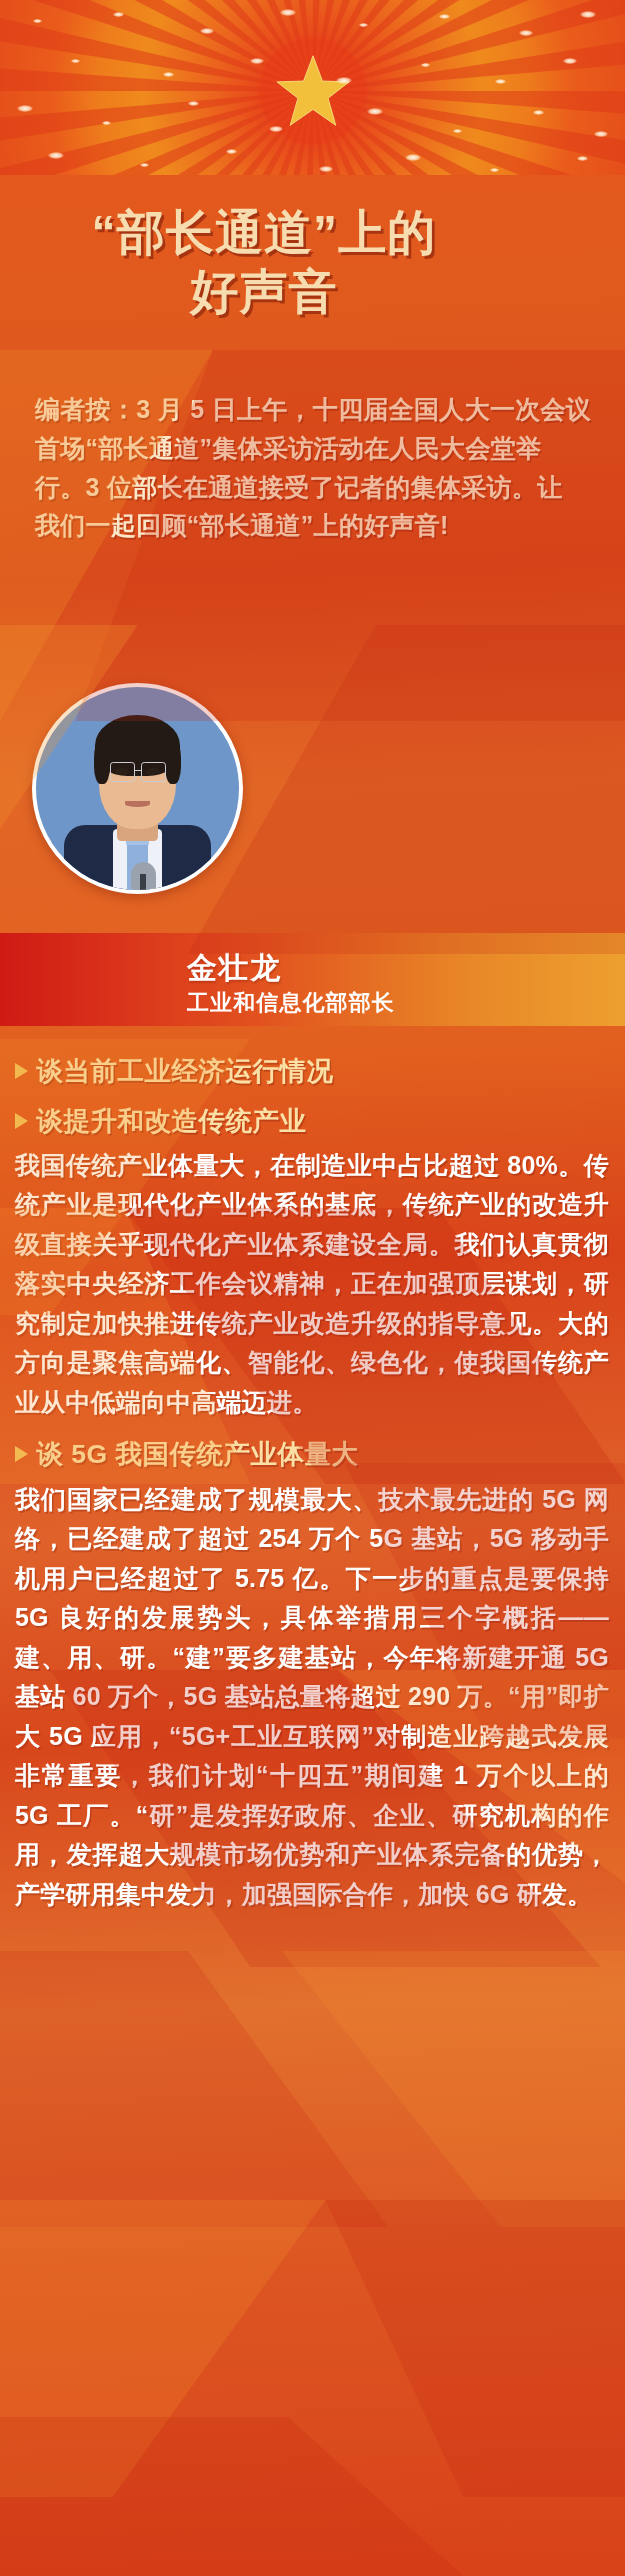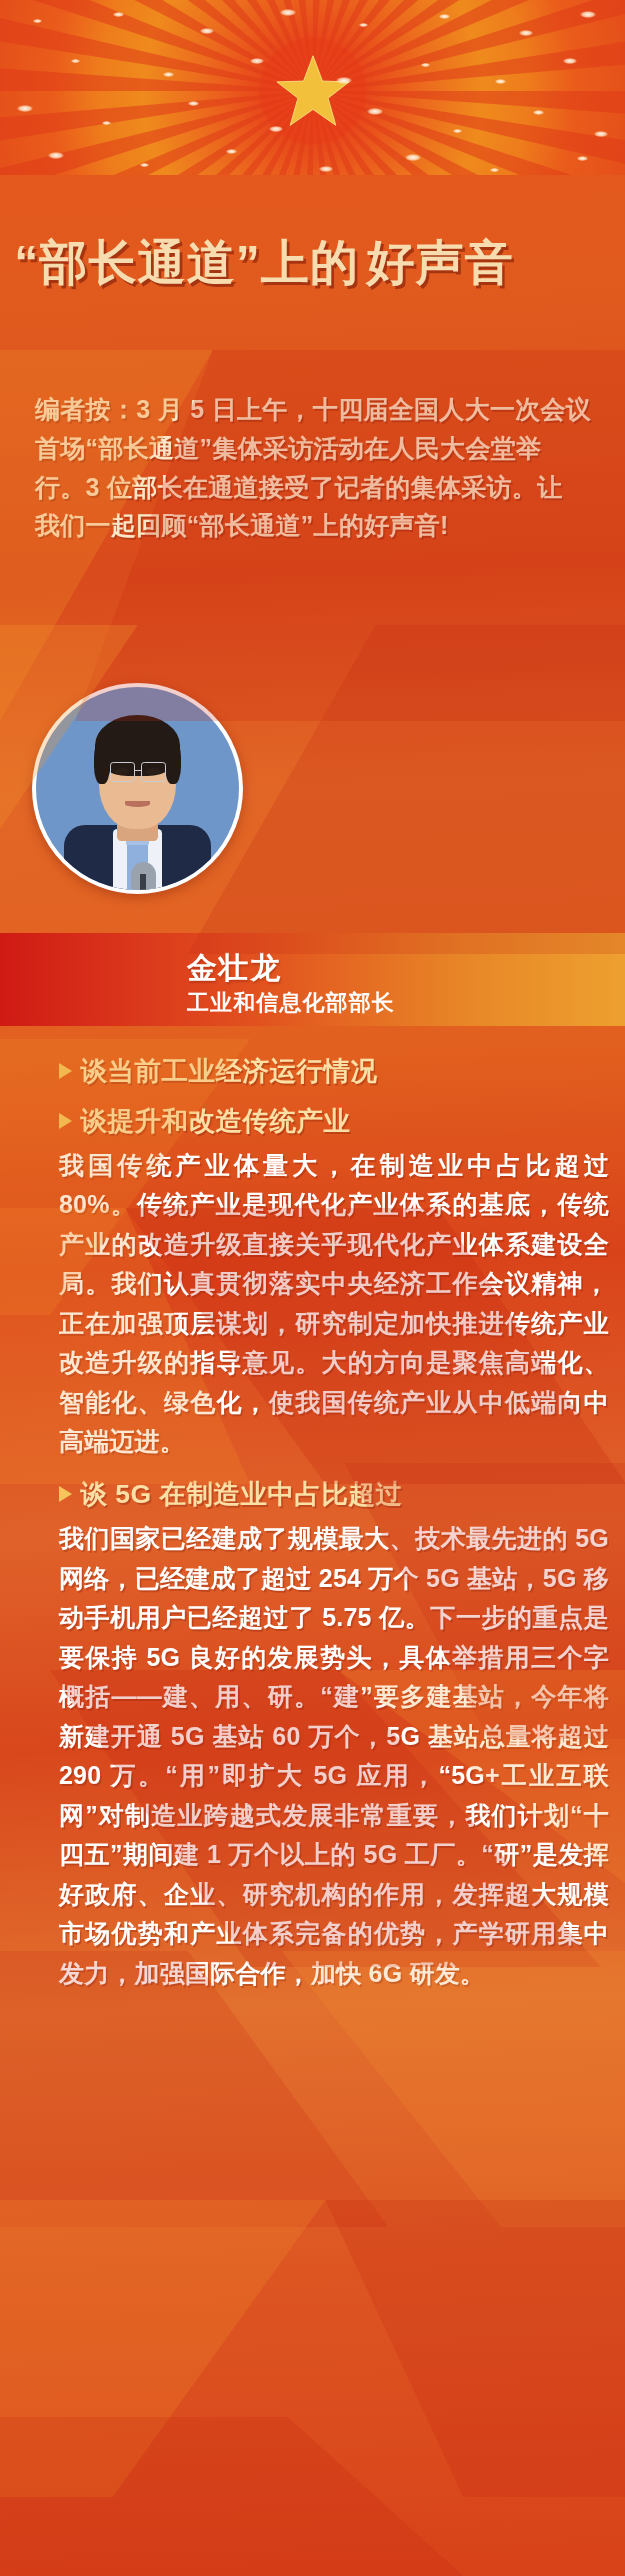--- a/index.html
+++ b/index.html
@@ -37,21 +37,21 @@
   #rays { position:absolute; left:50%; top:52%; width:1272px; height:1272px;
           transform:translate(-50%,-50%); }
   #header-star { position:absolute; left:50%; top:52%; transform:translate(-50%,-50%); }
   .spark { position:absolute; border-radius:50%;
            background:radial-gradient(ellipse at center,#fff7ea 0%, rgba(255,235,205,.75) 45%, rgba(255,220,170,0) 75%);
            pointer-events:none; }
 
   
   #title-block {
     position:absolute; left:0; top:175px; width:528px; height:175px;
-    display:flex; flex-direction:row; align-items:center; justify-content:center;
+    display:flex; flex-direction:column; align-items:center; justify-content:center;
     gap:7.4px;
   }
   .title-line {
     color:#f7dcb0; font-size:48px; font-weight:bold; letter-spacing:1.1px;
     line-height:1.08; white-space:nowrap;
     text-shadow: 2.7px 3.2px 0 rgba(120,22,8,.55);
   }
 
   
   #editor-note {
@@ -105,21 +105,21 @@
     color:#fff; font-size:30px; font-weight:bold; letter-spacing:1.6px;
     text-shadow:1.1px 1.6px 2.1px rgba(120,22,8,.3);
   }
   #name-banner .role {
     position:absolute; left:187px; top:55px;
     color:#fff; font-size:22px; font-weight:bold; letter-spacing:1.1px;
   }
 
   
   #content { position:absolute; left:0; top:1039px; width:626px; }
-  .section { padding:0 17px 0 15px;margin-left:44px; }
+  .section { padding:0 17px 0 15px; }
   .sec-head {
     display:flex; align-items:center; gap:8.5px;
     margin:13.8px 0 7.4px 0;
   }
   .tri {
     width:0; height:0; flex:none;
     border-left:13.8px solid #f3c65c;
     border-top:8.5px solid transparent;
     border-bottom:8.5px solid transparent;
   }
@@ -235,21 +235,21 @@
       <div class="sec-head">
         <span class="tri"></span>
         <span class="sec-title">谈提升和改造传统产业</span>
       </div>
       <div class="sec-body">我国传统产业体量大，在制造业中占比超过 80%。传统产业是现代化产业体系的基底，传统产业的改造升级直接关乎现代化产业体系建设全局。我们认真贯彻落实中央经济工作会议精神，正在加强顶层谋划，研究制定加快推进传统产业改造升级的指导意见。大的方向是聚焦高端化、智能化、绿色化，使我国传统产业从中低端向中高端迈进。</div>
     </div>
 
     <div class="section">
       <div class="sec-head">
         <span class="tri"></span>
-        <span class="sec-title">谈 5G 在制造业中占比超过</span>
+        <span class="sec-title">谈 5G 我国传统产业体量大</span>
       </div>
       <div class="sec-body">我们国家已经建成了规模最大、技术最先进的 5G 网络，已经建成了超过 254 万个 5G 基站，5G 移动手机用户已经超过了 5.75 亿。下一步的重点是要保持 5G 良好的发展势头，具体举措用三个字概括——建、用、研。“建”要多建基站，今年将新建开通 5G 基站 60 万个，5G 基站总量将超过 290 万。“用”即扩大 5G 应用，“5G+工业互联网”对制造业跨越式发展非常重要，我们计划“十四五”期间建 1 万个以上的 5G 工厂。“研”是发挥好政府、企业、研究机构的作用，发挥超大规模市场优势和产业体系完备的优势，产学研用集中发力，加强国际合作，加快 6G 研发。</div>
     </div>
 
   </div>
 <div class="facet" style="left: 0px; width: 626px; top: 350px; height: 371px; clip-path: polygon(0% 0%, 34% 0%, 0% 100%); background: rgba(240, 140, 40, 0.3);"></div>
     <div class="facet" style="left: 0px; width: 626px; top: 350px; height: 371px; clip-path: polygon(34% 0%, 100% 0%, 100% 100%, 12% 100%); background: rgba(200, 40, 20, 0.22);"></div>
     <div class="facet" style="left: 0px; width: 626px; top: 625px; height: 329px; clip-path: polygon(0% 0%, 22% 0%, 0% 62%); background: rgba(245, 150, 45, 0.28);"></div>
     <div class="facet" style="left: 0px; width: 626px; top: 625px; height: 329px; clip-path: polygon(60% 0%, 100% 0%, 100% 100%, 30% 100%); background: rgba(195, 35, 18, 0.2);"></div>
     <div class="facet" style="left: 0px; width: 626px; top: 1039px; height: 276px; clip-path: polygon(0% 0%, 40% 0%, 8% 100%, 0% 100%); background: rgba(243, 140, 40, 0.22);"></div>

